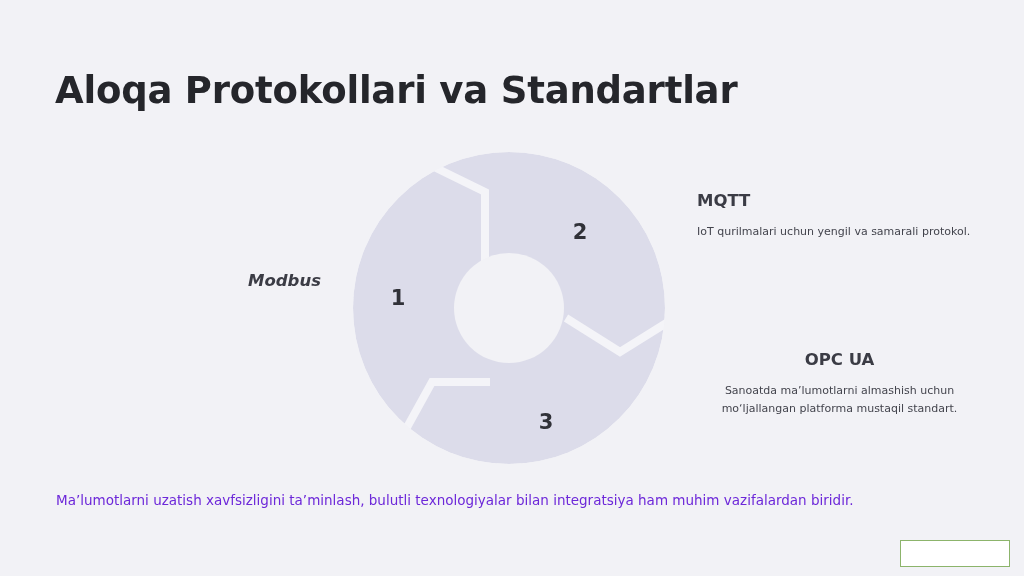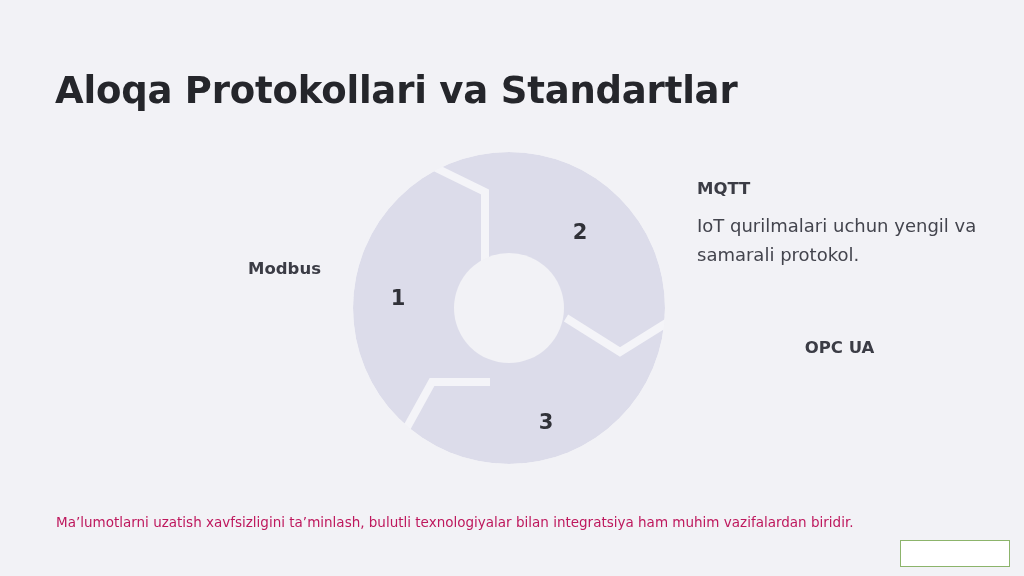--- a/index.html
+++ b/index.html
@@ -57,57 +57,58 @@
   }
 
   
   .block {
     position: absolute;
   }
   .block-head {
     font-size: 16.5px;
     font-weight: bold;
     color: #3b3c45;
-    margin: 4px 0 12px 0;
+    margin: 16px 0 12px 0;
     line-height: 1.2;
   }
   .block-body {
-    font-size: 18px;
+    font-size: 11px;
     color: #43444d;
     line-height: 1.62;
     margin: 0;
   }
 
   .block-modbus {
     left: 58px;
     top: 255px;
     width: 263px;
     text-align: right;
+    font-style: italic;
   }
   .block-mqtt {
     left: 697px;
     top: 175px;
     width: 280px;
     text-align: left;
   }
   .block-opcua {
     left: 697px;
     top: 334px;
     width: 285px;
     text-align: center;
   }
 
   
   .footnote {
     position: absolute;
     left: 56px;
-    top: 512px;
+    top: 490px;
     width: 930px;
     font-size: 13.5px;
-    color: #be185d;
+    color: #6d28d9;
     line-height: 1.5;
     text-align: left;
     white-space: nowrap;
   }
 
   
   .green-box {
     position: absolute;
     left: 900px;
     top: 540px;
@@ -155,19 +156,20 @@
     <div class="block-head">Modbus</div>
   </div>
 
   <div class="block block-mqtt">
     <div class="block-head">MQTT</div>
     <div class="block-body">IoT qurilmalari uchun yengil va samarali protokol.</div>
   </div>
 
   <div class="block block-opcua">
     <div class="block-head">OPC UA</div>
+    <div class="block-body">Sanoatda ma’lumotlarni almashish uchun mo‘ljallangan platforma mustaqil standart.</div>
   </div>
 
   <div class="footnote">Ma’lumotlarni uzatish xavfsizligini ta’minlash, bulutli texnologiyalar bilan integratsiya ham muhim vazifalardan biridir.</div>
 
   <div class="green-box"></div>
 
 </div>
 
 </body></html>

